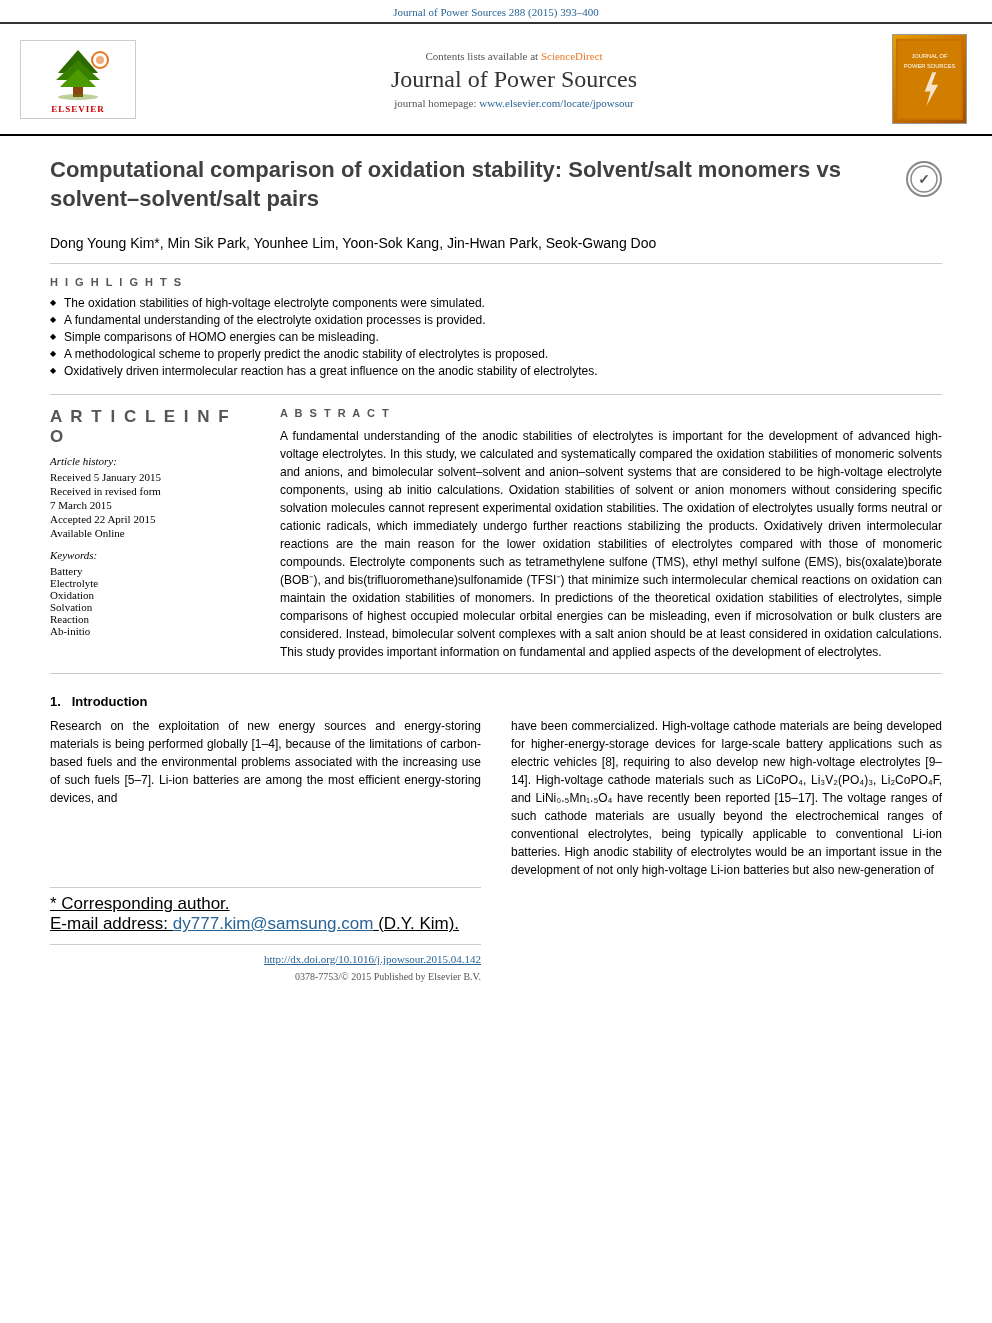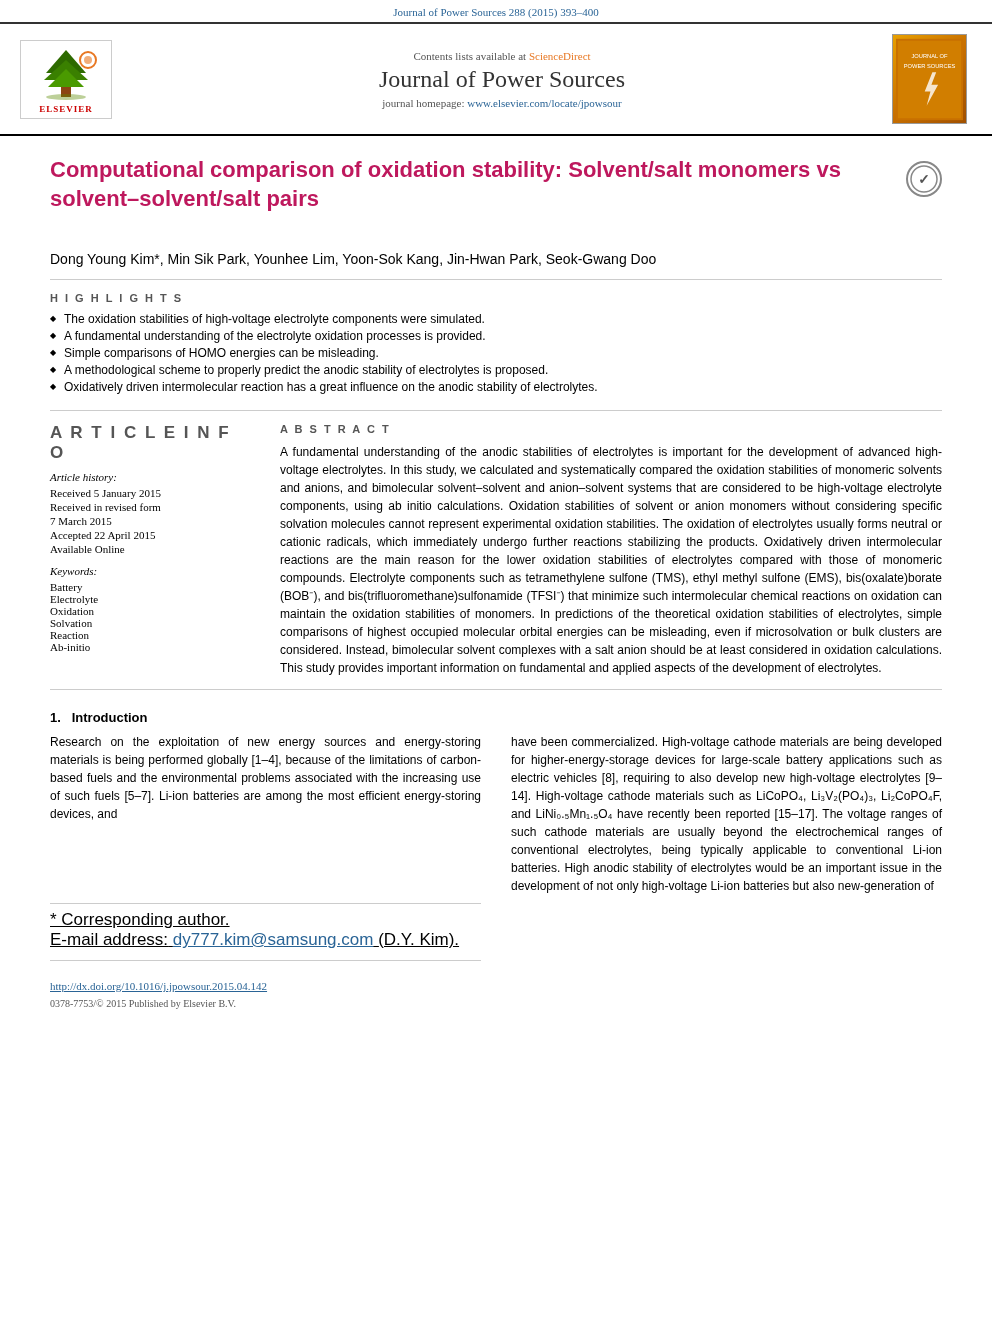--- a/index.html
+++ b/index.html
@@ -19,21 +19,21 @@
       border-bottom: 2px solid #333;
     }
     .journal-header {
       display: flex;
       align-items: center;
       padding: 10px 20px;
       border-bottom: 2px solid #000;
       gap: 10px;
     }
     .elsevier-logo {
-      width: 92px;
+      width: 116px;
       flex-shrink: 0;
     }
     .elsevier-logo-inner {
       border: 1px solid #ccc;
       padding: 4px;
       text-align: center;
     }
     .elsevier-text {
       font-size: 9px;
       color: #c00;
@@ -85,22 +85,22 @@
       color: #fff;
       text-align: center;
       padding: 3px;
     }
     .main-content {
       padding: 20px 50px;
     }
     .article-title {
       font-size: 22px;
       font-weight: bold;
-      color: #be185d;
-      margin-bottom: 28px;
+      color: #404040;
+      margin-bottom: 12px;
       line-height: 1.3;
       font-family: Arial, sans-serif;
     }
     .crossmark {
       float: right;
       margin-top: 5px;
     }
     .crossmark-badge {
       width: 36px;
       height: 36px;
@@ -264,21 +264,22 @@
     }
     .footnote-text {
       font-size: 17px;
       color: #000;
       font-family: Arial, sans-serif;
       text-decoration: underline;
     }
     .doi-line {
       margin-top: 10px;
       border-top: 1px solid #ccc;
-      padding-top: 17px;
+      padding-top: 6px;
+      text-align: right;
     }
     .doi-link {
       font-size: 11px;
       color: #2a6496;
     }
     .issn-line {
       font-size: 10px;
       color: #555;
       margin-top: 4px;
     }

